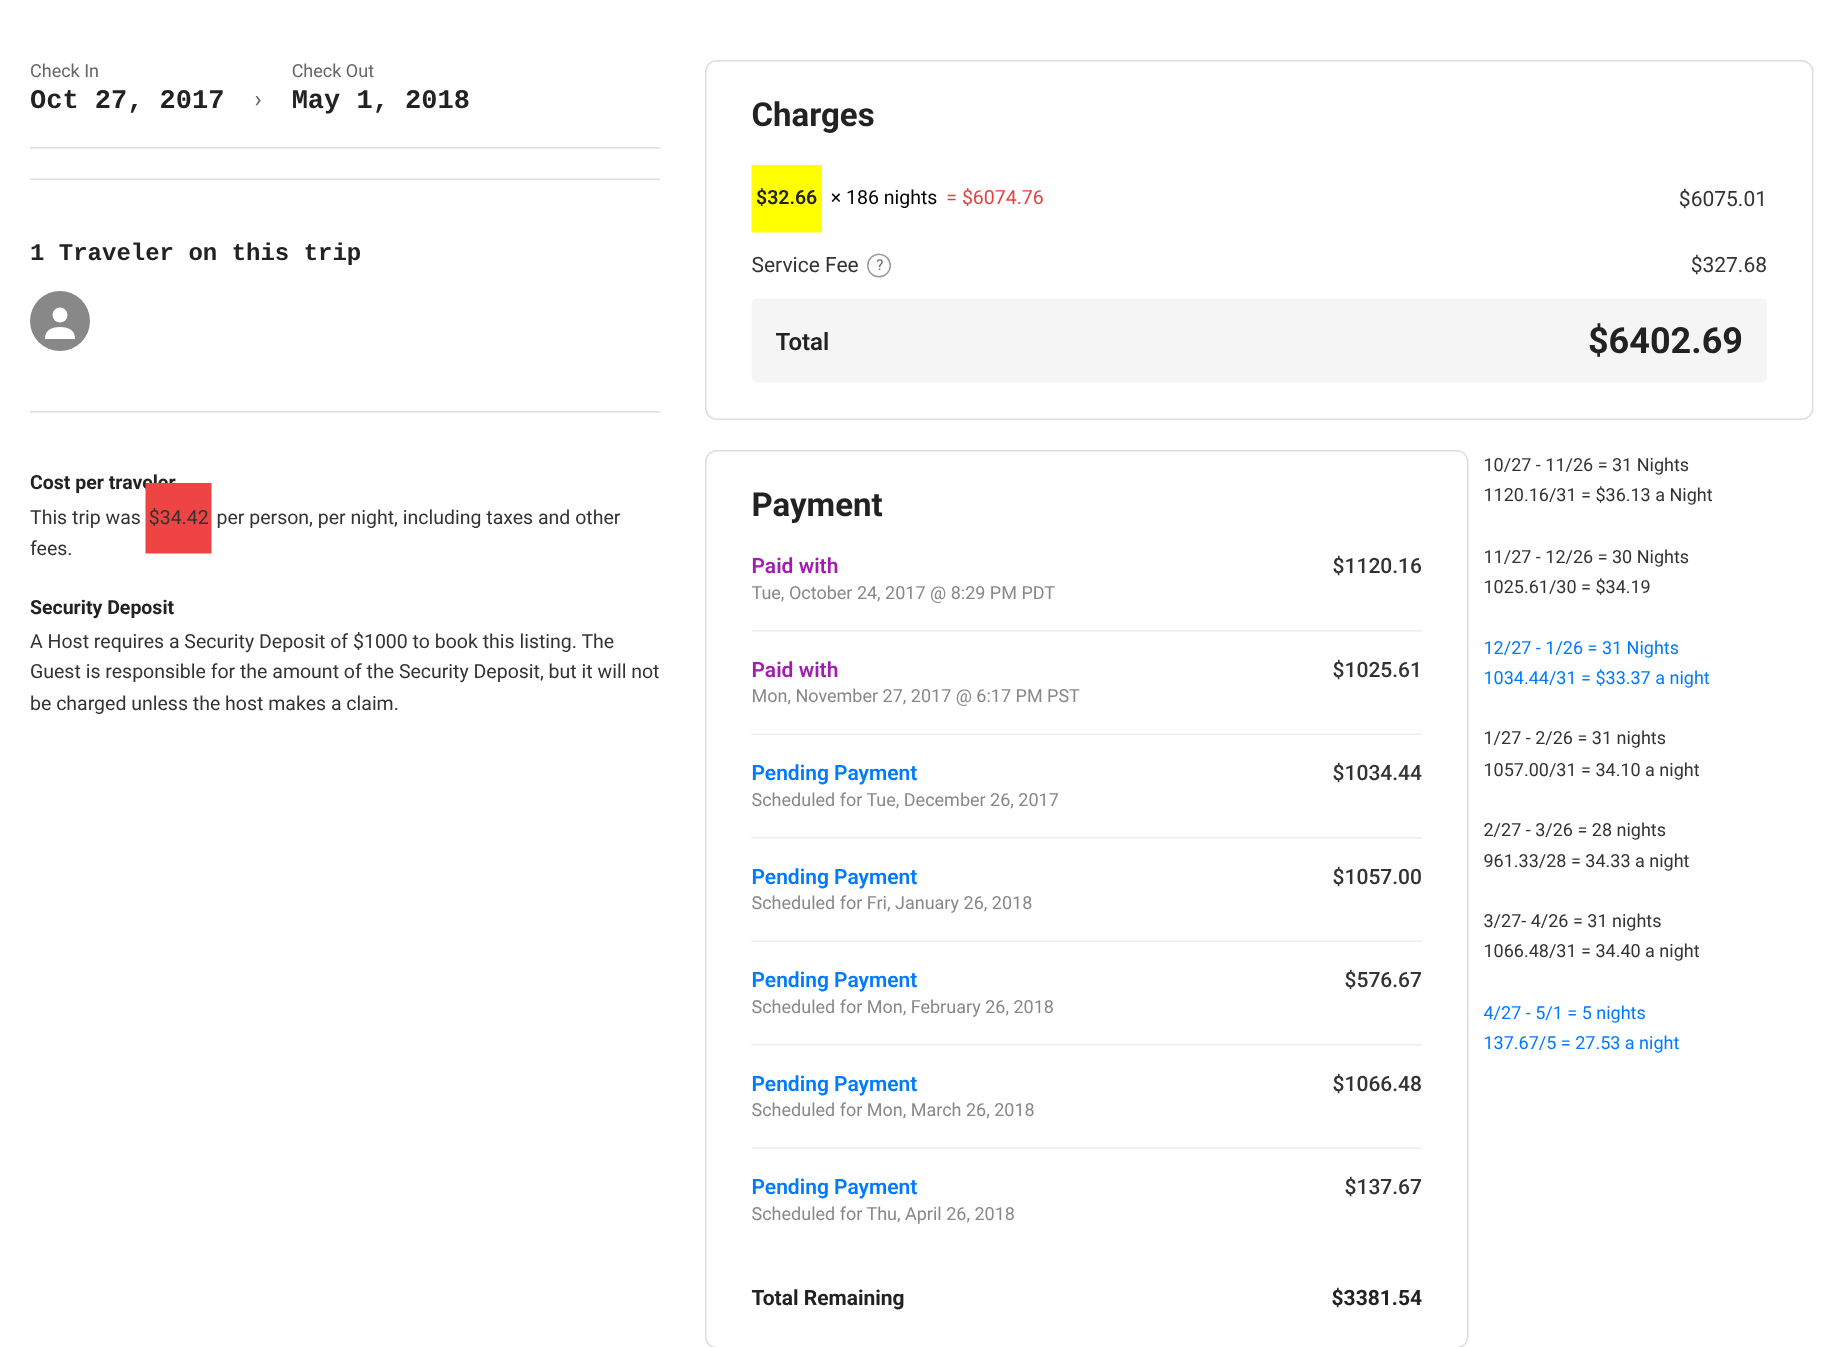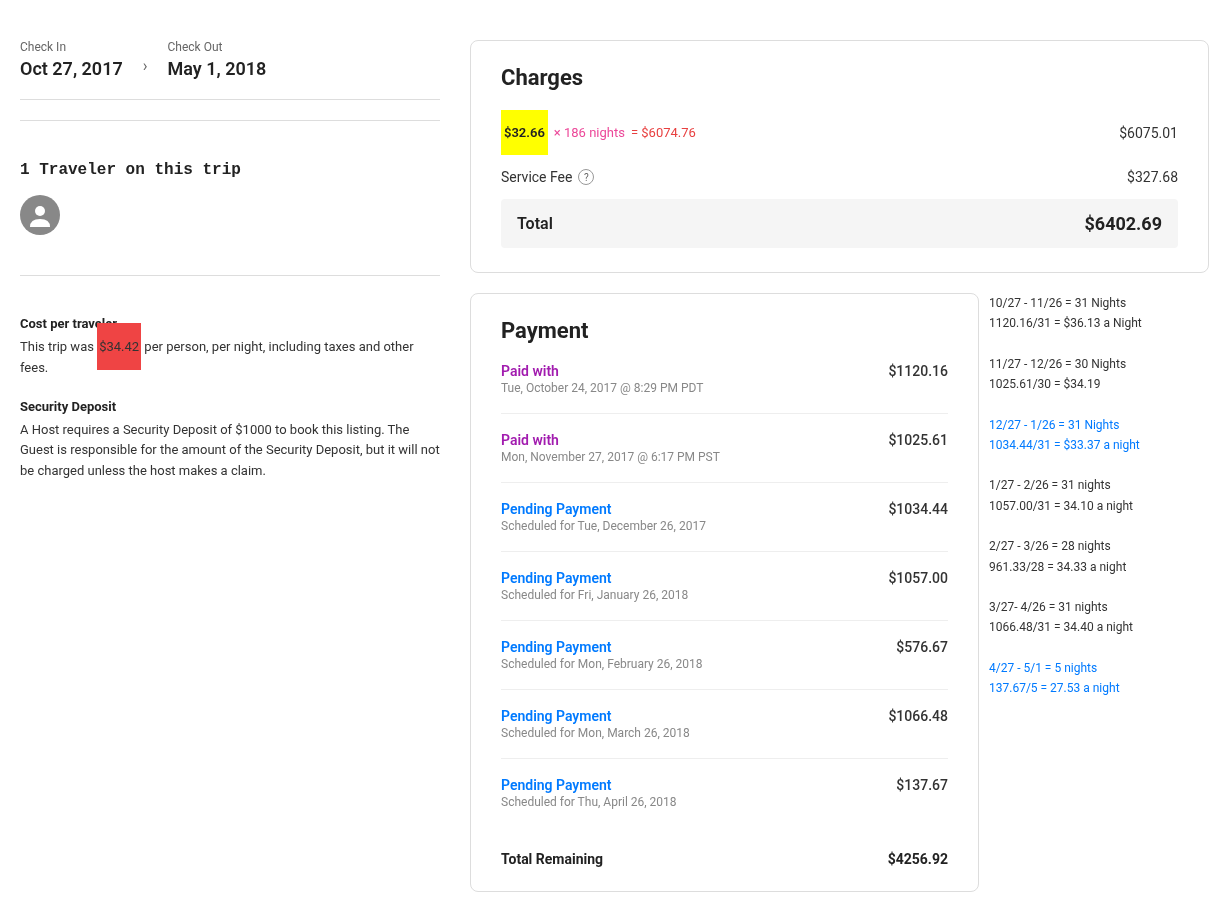--- a/index.html
+++ b/index.html
@@ -32,20 +32,21 @@
     }
     .checkin-block {}
     .checkin-label {
       font-size: 12px;
       color: #666;
       margin-bottom: 4px;
     }
     .checkin-date {
       font-size: 18px;
       font-weight: 600;
+      font-family: Liberation Mono, monospace;
     }
     .arrow-icon {
       color: #666;
       font-size: 16px;
       margin: 0 10px;
       margin-top: 12px;
     }
     .divider {
       border: none;
       border-top: 1px solid #ddd;
@@ -145,21 +146,21 @@
       gap: 6px;
     }
     .rate-box {
       background: #ffff00;
       padding: 15px 3px;
       font-size: 13px;
       font-weight: 600;
     }
     .rate-nights {
       font-size: 13px;
-      color: #ec4899;
+      color: #000000;
     }
     .rate-equals {
       font-size: 13px;
       color: #e84040;
     }
     .info-icon {
       display: inline-flex;
       align-items: center;
       justify-content: center;
       width: 16px;
@@ -177,21 +178,21 @@
       justify-content: space-between;
       align-items: center;
       padding: 14px 16px;
       margin-top: 10px;
     }
     .total-label {
       font-size: 16px;
       font-weight: 600;
     }
     .total-value {
-      font-size: 18px;
+      font-size: 24px;
       font-weight: 700;
     }
 
     
     .payment-row {
       display: flex;
       justify-content: space-between;
       align-items: flex-start;
       margin-bottom: 18px;
       padding-bottom: 18px;
@@ -396,21 +397,21 @@
             <div class="payment-row">
       <div class="payment-label-block">
         <div class="payment-label pending">Pending Payment</div>
         <div class="payment-sublabel">Scheduled for Thu, April 26, 2018</div>
       </div>
       <div class="payment-amount">$137.67</div>
     </div>
           </div>
         <div class="total-remaining-row">
           <div class="total-remaining-label">Total Remaining</div>
-          <div class="total-remaining-value">$4256.92</div>
+          <div class="total-remaining-value">$3381.54</div>
         </div>
       </div>
       <div class="sidebar-notes" id="sidebar-notes">
           <div class="note-block">
       <span class="note-line">10/27 - 11/26 = 31 Nights</span>
       <span class="note-line">1120.16/31 =  $36.13 a Night</span>
     </div>
           <div class="note-block">
       <span class="note-line">11/27 - 12/26 = 30 Nights</span>
       <span class="note-line">1025.61/30 = $34.19</span>

